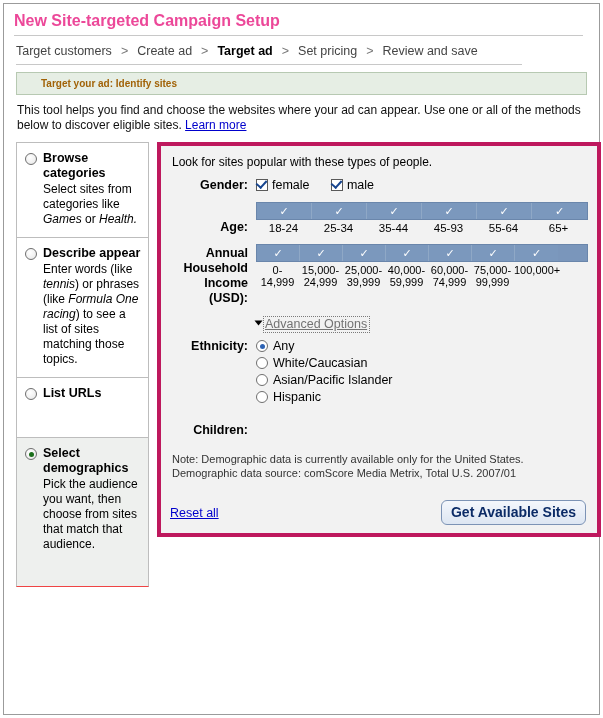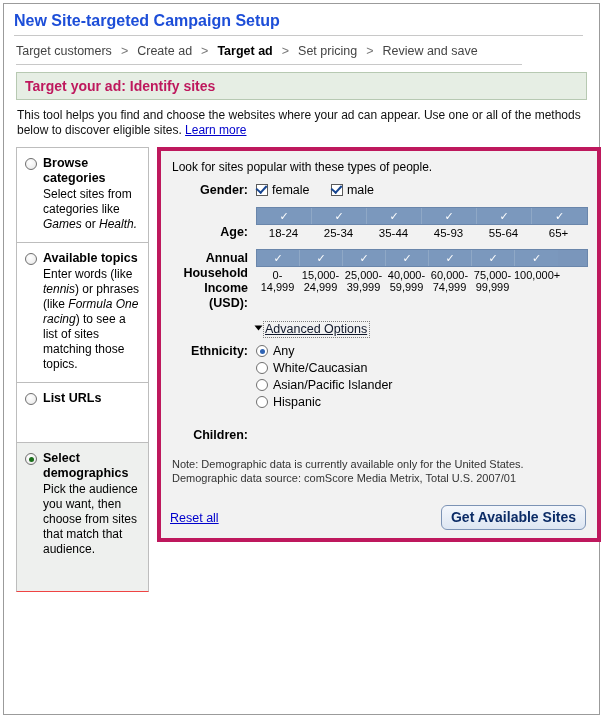--- a/index.html
+++ b/index.html
@@ -29,21 +29,21 @@
     border: 1px solid #9b9b9b;
     box-sizing: border-box;
     background: #ffffff;
   }
   .inner {
     padding: 6px 10px 0 10px;
   }
   .title {
     font-size: 16px;
     font-weight: bold;
-    color: #1d4ed8;
+    color: #ec4899;
     padding: 2px 0 5px 0;
   }
   .title-rule {
     border-bottom: 1px solid #c8c8c8;
     width: 99%;
   }
   
   .steps {
     display: flex;
     align-items: center;
@@ -66,24 +66,24 @@
   .steps-rule {
     border-bottom: 1px solid #c8c8c8;
     width: 88%;
     margin-left: 2px;
   }
   
   .greenbar {
     margin: 7px 2px 0 2px;
     background: #e6eee4;
     border: 1px solid #b7c9b2;
-    padding: 5px 8px;
-    font-size: 14px;
-    font-weight: bold;
-    color: #be185d;
+    padding: 5px 24px;
+    font-size: 10px;
+    font-weight: bold;
+    color: #a16207;
   }
   .intro {
     margin: 8px 3px 0 3px;
     font-size: 12px;
     line-height: 15px;
     color: #111;
   }
   a.link {
     color: #0000cc;
     text-decoration: underline;
@@ -244,21 +244,21 @@
   }
   .bucket-label.two {
     font-size: 11px;
   }
 
   .adv-row {
     margin: 10px 0 6px 86px;
     font-size: 12.5px;
   }
   .adv-link {
-    color: #0f172a;
+    color: #737373;
     text-decoration: underline;
     border: 1px dotted #7a7a7a;
     padding: 0 2px 1px 1px;
     display: inline-block;
     cursor: pointer;
     text-align: center;
   }
   .tri {
     display: inline-block;
     width: 0; height: 0;
@@ -364,21 +364,21 @@
               <span class="opt-head">Browse categories</span>
             </div>
             <div class="opt-desc">
               Select sites from categories like <i>Games</i> or <i>Health.</i>
             </div>
           </div>
 
           <div class="opt">
             <div class="opt-row">
               <span class="radio"></span>
-              <span class="opt-head">Available topics</span>
+              <span class="opt-head">Describe appear</span>
             </div>
             <div class="opt-desc">
               Enter words (like <i>tennis</i>) or phrases (like <i>Formula One racing</i>) to see a list of sites matching those topics.
             </div>
           </div>
 
           <div class="opt">
             <div class="opt-row">
               <span class="radio"></span>
               <span class="opt-head">List URLs</span>

